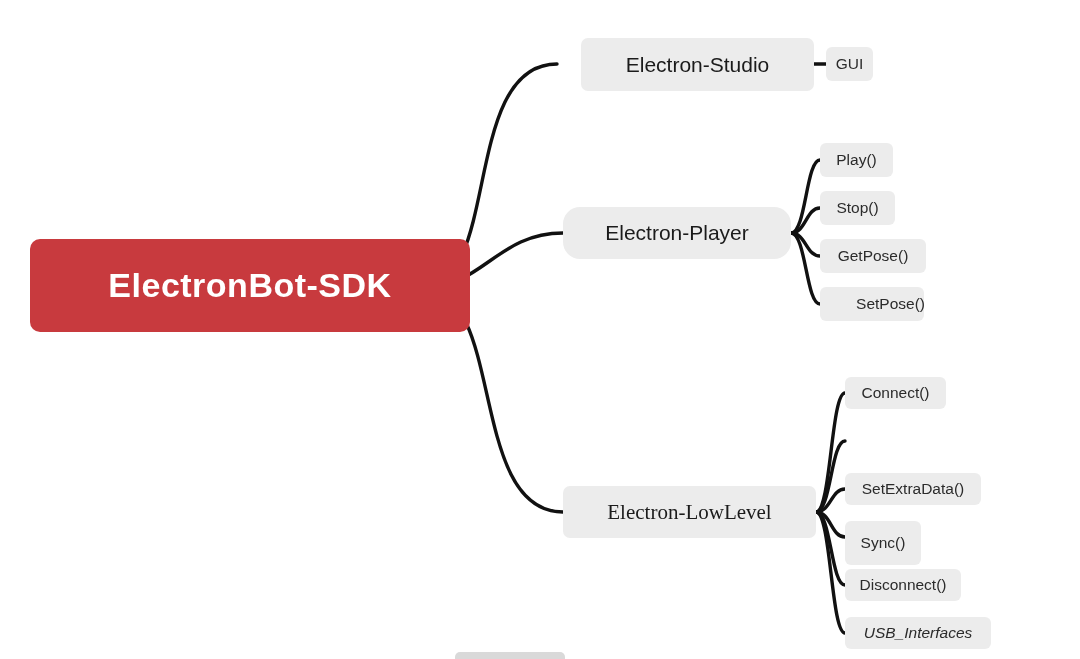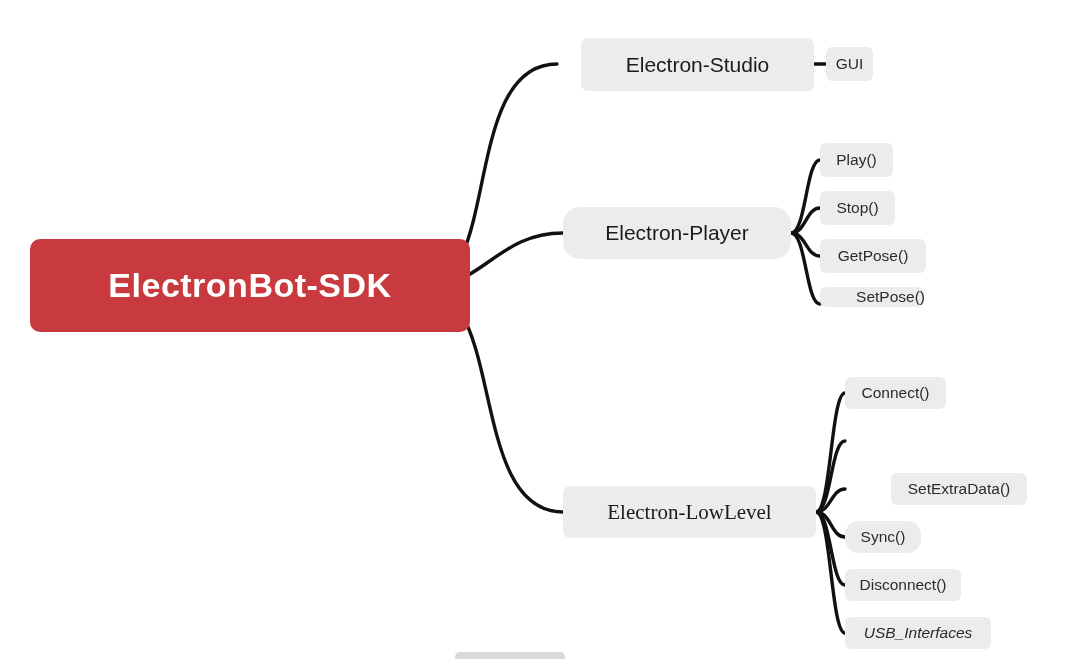--- a/index.html
+++ b/index.html
@@ -88,23 +88,23 @@
 
   <div class="node branch" style="left:557px;top:38px;width:233px;height:53px;margin-left:24px;">Electron-Studio</div>
   <div class="node branch" style="left:563px;top:207px;width:228px;height:52px;border-radius:17px;">Electron-Player</div>
   <div class="node branch" style="left:563px;top:486px;width:253px;height:52px;font-family:Liberation Serif, serif;">Electron-LowLevel</div>
 
   <div class="node leaf" style="left:826px;top:47px;width:47px;height:34px;">GUI</div>
 
   <div class="node leaf" style="left:820px;top:143px;width:73px;height:34px;">Play()</div>
   <div class="node leaf" style="left:820px;top:191px;width:75px;height:34px;">Stop()</div>
   <div class="node leaf" style="left:820px;top:239px;width:106px;height:34px;">GetPose()</div>
-  <div class="node leaf" style="left:820px;top:287px;width:104px;height:20px;padding-left:37px;">SetPose()</div>
+  <div class="node leaf" style="left:820px;top:287px;width:104px;height:34px;padding-left:37px;">SetPose()</div>
 
   <div class="node leaf" style="left:845px;top:377px;width:101px;height:32px;">Connect()</div>
-  <div class="node leaf" style="left:845px;top:473px;width:136px;height:32px;margin-left:46px;">SetExtraData()</div>
-  <div class="node leaf" style="left:845px;top:521px;width:76px;height:32px;border-radius:14px;">Sync()</div>
+  <div class="node leaf" style="left:845px;top:473px;width:136px;height:32px;">SetExtraData()</div>
+  <div class="node leaf" style="left:845px;top:521px;width:76px;height:44px;">Sync()</div>
   <div class="node leaf" style="left:845px;top:569px;width:116px;height:32px;">Disconnect()</div>
   <div class="node leaf" style="left:845px;top:617px;width:146px;height:32px;font-style:italic;">USB_Interfaces</div>
 
   <div class="partial-node" style="left:455px;top:652px;width:110px;height:7px;"></div>
 
 </div>
 
 </body></html>

